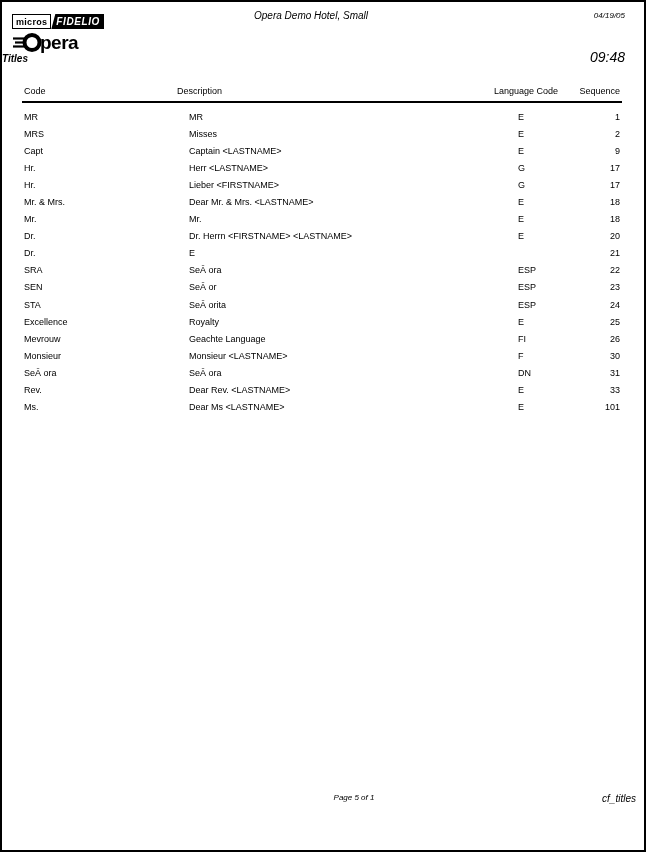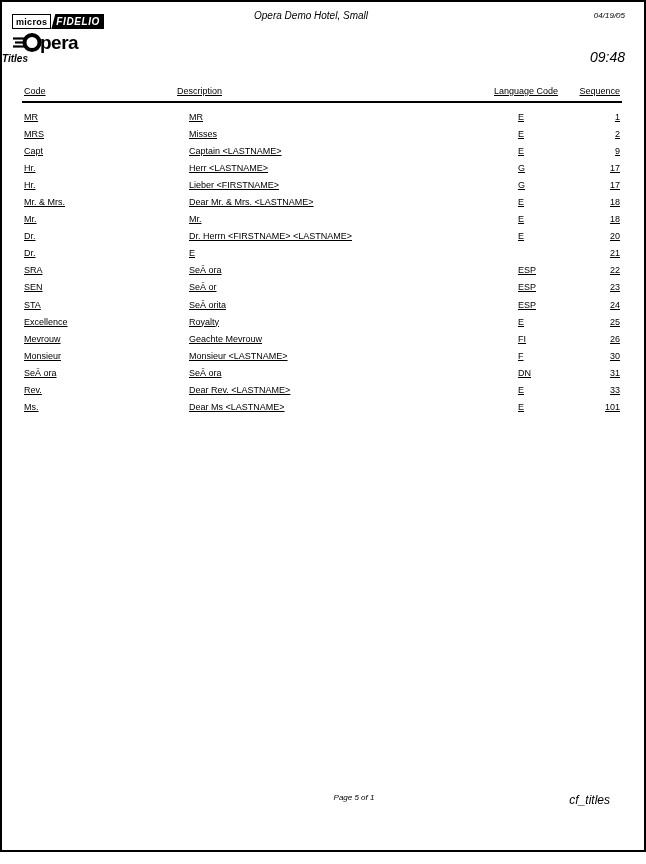--- a/index.html
+++ b/index.html
@@ -24,32 +24,32 @@
   .opera-logo svg{display:block;}
   .opera-text{font-size:19px;font-weight:bold;letter-spacing:-.5px;margin-left:-4px;}
   
   .hotel-name{position:absolute;top:8px;left:0;right:24px;text-align:center;
     font-style:italic;font-size:10px;}
   .report-date{position:absolute;top:9px;right:19px;font-style:italic;font-size:8px;}
   .report-title{position:absolute;top:51px;left:0;right:24px;text-align:left;
     font-style:italic;font-weight:bold;font-size:10px;}
   .report-time{position:absolute;top:47px;right:19px;font-style:italic;font-size:14px;}
   
-  .titles-table{position:absolute;left:20px;top:84px;width:600px;font-size:9px;text-decoration:underline;}
+  .titles-table{position:absolute;left:20px;top:84px;width:600px;font-size:9px;}
   .thead{display:flex;padding-bottom:5px;border-bottom:2px solid #000;}
   .tbody{margin-top:5px;}
   .trow{display:flex;height:17.1px;align-items:center;gap:12px;}
   .col-code{width:155px;padding-left:2px;box-sizing:border-box;}
   .col-desc{width:317px;}
   .col-lang{width:75px;}
   .col-seq{flex:1;text-align:right;padding-right:2px;}
   
   .footer-page{position:absolute;top:791px;left:352px;transform:translateX(-50%);
     font-style:italic;font-size:8px;}
-  .footer-id{position:absolute;top:791px;right:34px;font-style:italic;font-size:12px;}
+  .footer-id{position:absolute;top:791px;right:8px;font-style:italic;font-size:10px;}
 </style>
 </head>
 <body>
 
 <div class="page">
 
   <div class="logo-micros">
     <span class="micros-box">micros</span>
     <span class="fidelio-box">FIDELIO</span>
   </div>
@@ -149,21 +149,21 @@
           <span class="col-seq">24</span>
         </div>
         <div class="trow">
           <span class="col-code">Excellence</span>
           <span class="col-desc">Royalty</span>
           <span class="col-lang">E</span>
           <span class="col-seq">25</span>
         </div>
         <div class="trow">
           <span class="col-code">Mevrouw</span>
-          <span class="col-desc">Geachte Mevrouw</span>
+          <span class="col-desc">Geachte Language</span>
           <span class="col-lang">FI</span>
           <span class="col-seq">26</span>
         </div>
         <div class="trow">
           <span class="col-code">Monsieur</span>
           <span class="col-desc">Monsieur &lt;LASTNAME&gt;</span>
           <span class="col-lang">F</span>
           <span class="col-seq">30</span>
         </div>
         <div class="trow">

